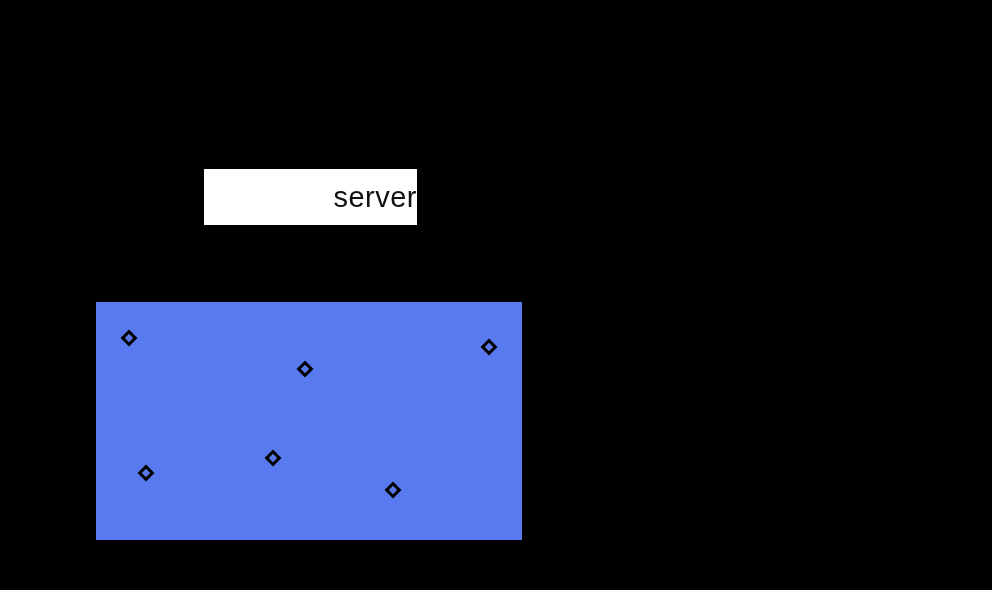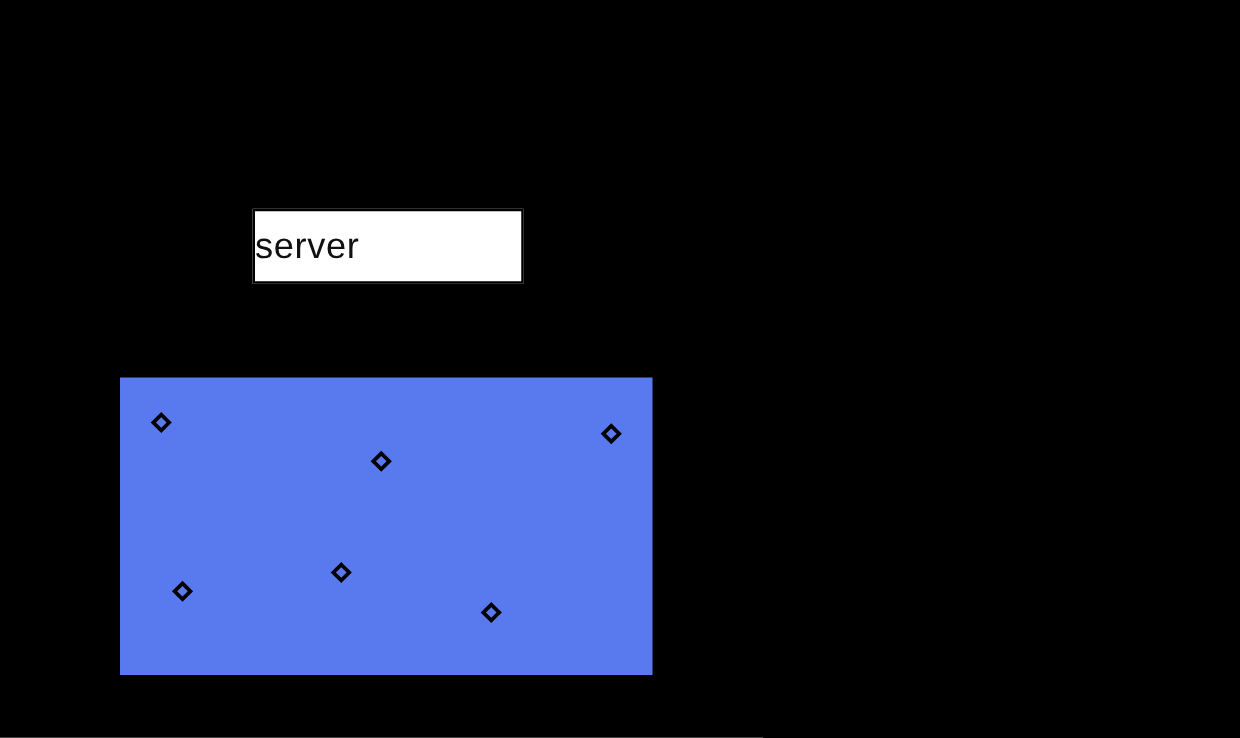--- a/index.html
+++ b/index.html
@@ -23,21 +23,21 @@
     position: absolute;
     left: 202px;
     top: 167px;
     width: 217px;
     height: 60px;
     box-sizing: border-box;
     border: 2px solid #000000;
     background: #ffffff;
     display: flex;
     align-items: center;
-    justify-content: flex-start;
+    justify-content: flex-end;
   }
   .server-label {
     font-size: 29px;
     line-height: 1;
     color: #111111;
     letter-spacing: 0.5px;
   }
   .pool-rect {
     position: absolute;
     left: 96px;

